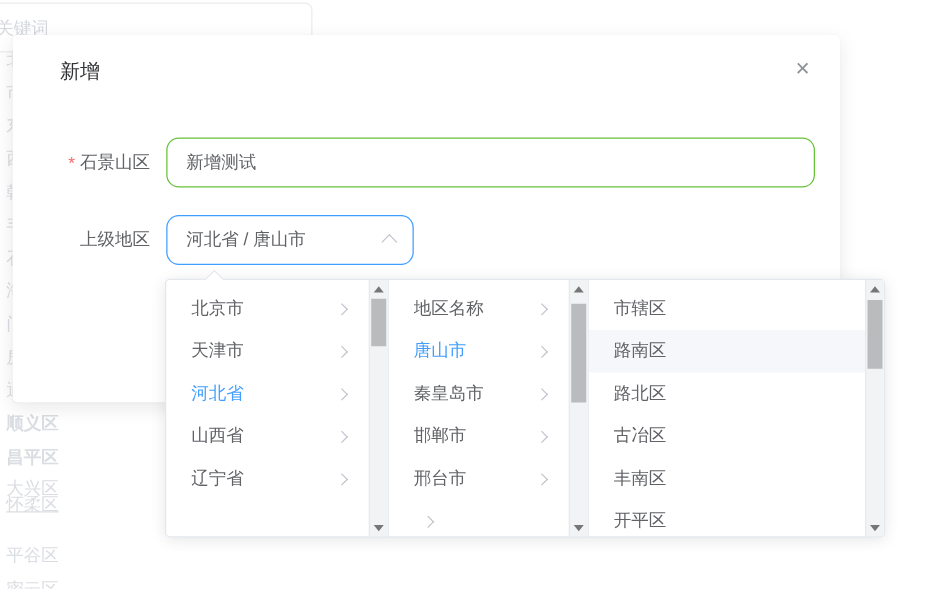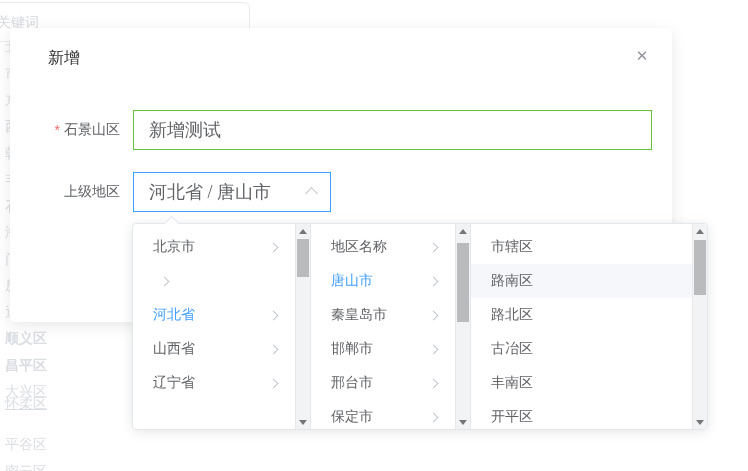--- a/index.html
+++ b/index.html
@@ -39,26 +39,26 @@
   .form-label{
     position:absolute;left:0;width:110px;height:40px;
     display:flex;align-items:center;justify-content:flex-end;
     color:#606266;font-size:14px;
   }
   .req{color:#f56c6c;margin-right:4px;}
   .form-label.row1{top:82px;}
   .form-label.row2{top:144px;}
   .fld{
     position:absolute;left:123px;height:40px;box-sizing:border-box;
-    border-radius:0;background:#fff;
-    font-family:inherit;font-size:18px;color:#606266;
+    border-radius:10px;background:#fff;
+    font-family:inherit;font-size:14px;color:#606266;
     padding:0 30px 0 15px;outline:none;
   }
   .fld.name{top:82px;width:519px;border:1px solid #67c23a;}
-  .fld.parent{top:144px;width:198px;border:1px solid #409eff;font-family:Liberation Serif, serif;}
+  .fld.parent{top:144px;width:198px;border:1px solid #409eff;}
   .caret-up{
     position:absolute;left:297px;top:161px;width:8px;height:8px;
     border-left:1.5px solid #c0c4cc;border-top:1.5px solid #c0c4cc;
     transform:rotate(45deg);
   }
   
   .cascader{
     position:absolute;left:132px;top:223px;width:576px;height:207px;z-index:20;
     background:#fff;border:1px solid #e4e7ed;border-radius:4px;box-sizing:border-box;
     box-shadow:0 2px 12px rgba(0,0,0,0.1);
@@ -148,20 +148,21 @@
 <div class="cascader">
   <div class="popper-arrow"></div>
 
   <div class="panel p1">
     <div class="rows">
         <div class="node">
           <span class="node-label">北京市</span>
           <span class="node-arrow"></span>
         </div>
         <div class="node">
+          <span class="node-label">天津市</span>
           <span class="node-arrow"></span>
         </div>
         <div class="node active">
           <span class="node-label">河北省</span>
           <span class="node-arrow"></span>
         </div>
         <div class="node">
           <span class="node-label">山西省</span>
           <span class="node-arrow"></span>
         </div>
@@ -197,21 +198,20 @@
         </div>
         <div class="node">
           <span class="node-label">邯郸市</span>
           <span class="node-arrow"></span>
         </div>
         <div class="node">
           <span class="node-label">邢台市</span>
           <span class="node-arrow"></span>
         </div>
         <div class="node">
-          <span class="node-label">保定市</span>
           <span class="node-arrow"></span>
         </div>
       </div>
     <div class="sb">
       <div class="sb-btn up">
           <span class="tri-up"></span>
         </div>
       <div class="sb-thumb"></div>
       <div class="sb-btn down">
           <span class="tri-down"></span>

